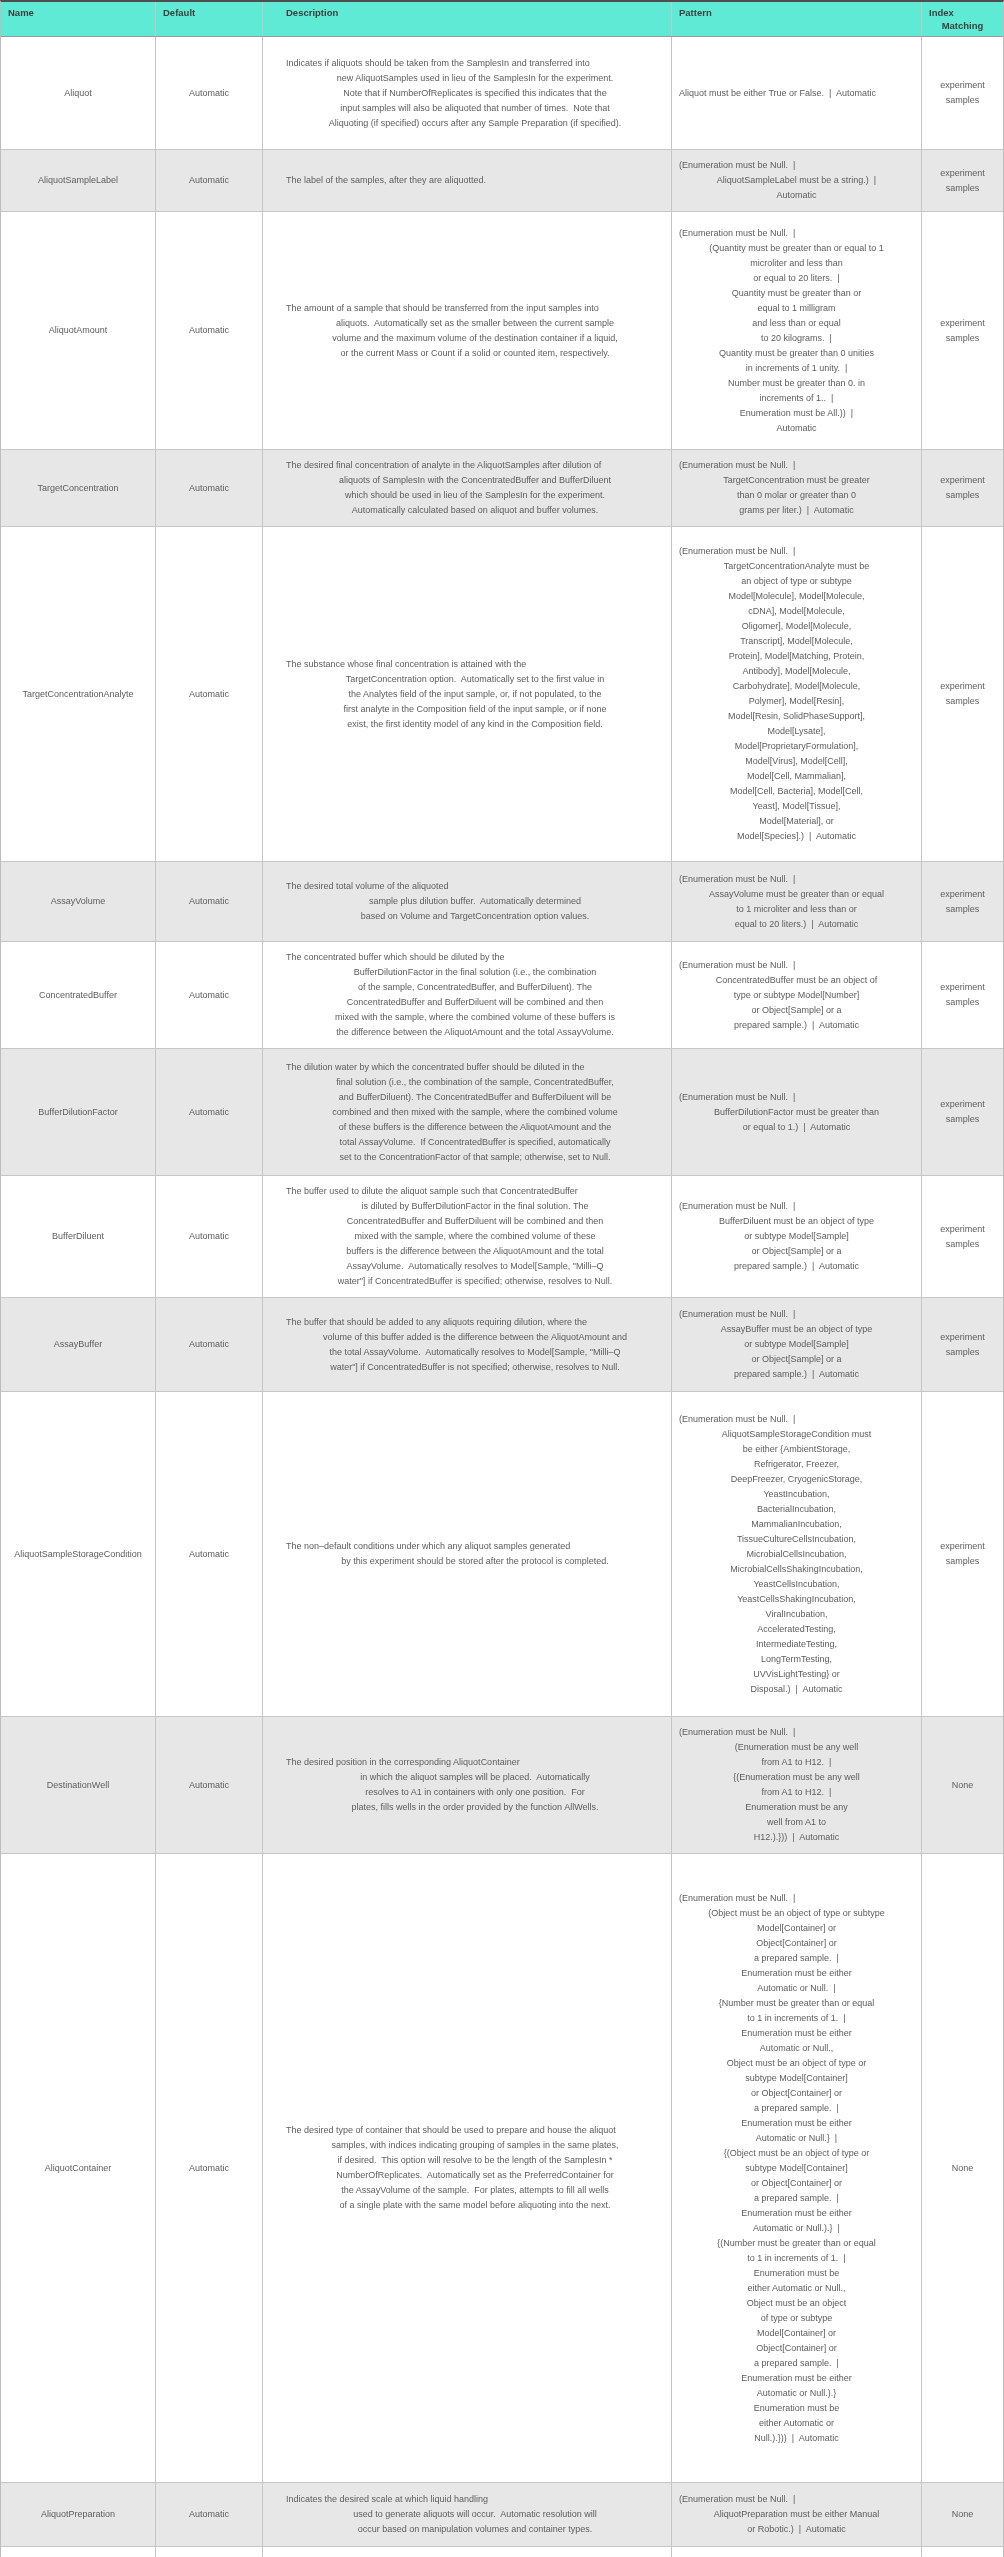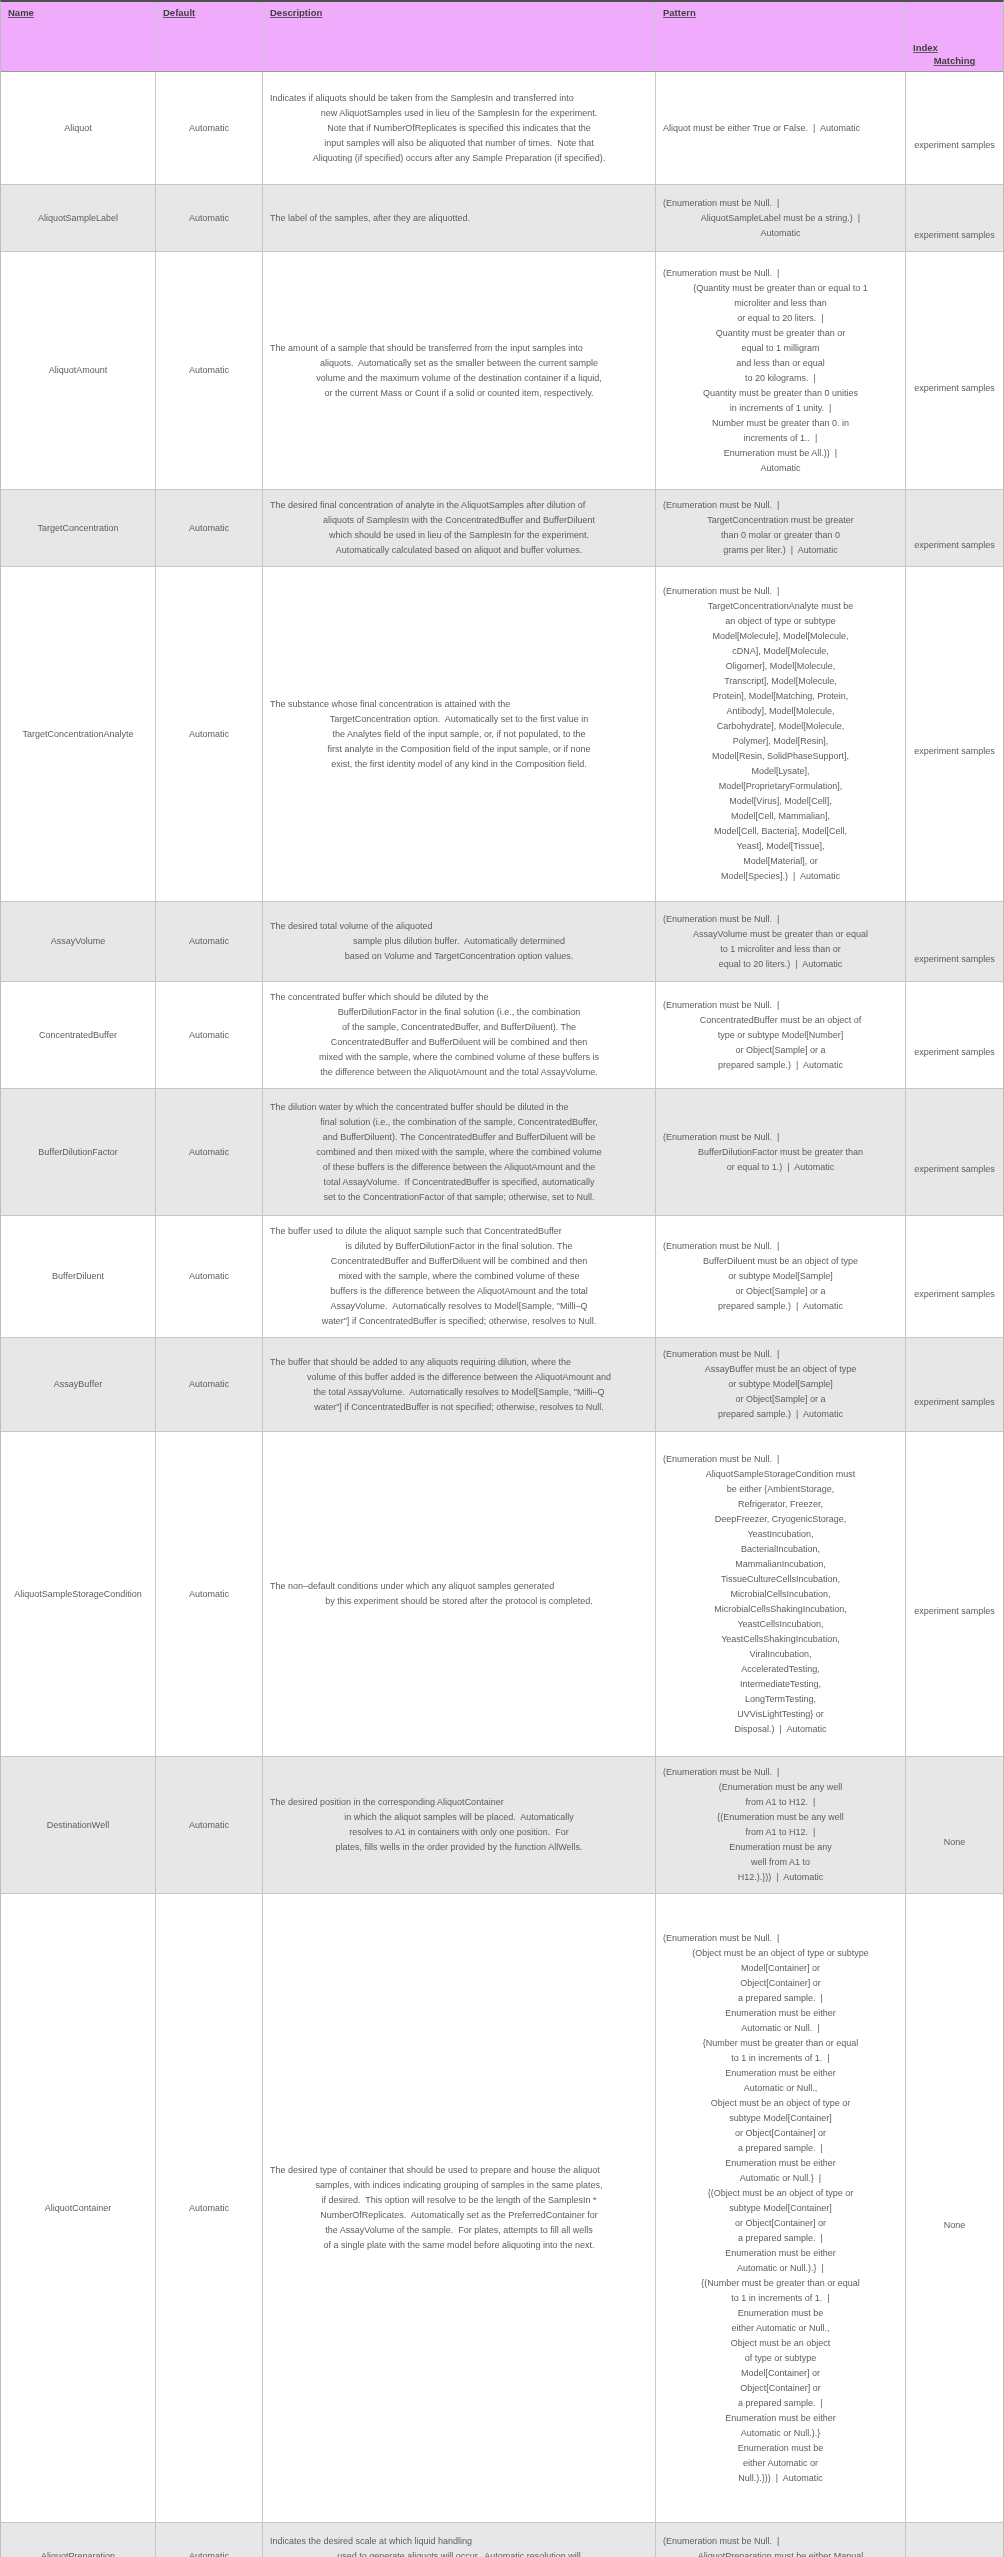--- a/index.html
+++ b/index.html
@@ -6,31 +6,31 @@
   body { width:1004px; font-family:"Liberation Sans", sans-serif; }
   .table {
     width:1004px; box-sizing:border-box;
     border-top:2px solid #4e4e4e; border-bottom:2px solid #4e4e4e;
     border-left:1px solid #bdbdbd; border-right:1px solid #bdbdbd;
     color:#5d5d5d; font-size:9px; line-height:15px;
   }
   .tr { display:flex; align-items:stretch; border-bottom:1px solid #c6c6c6; background:#ffffff; }
   .tr:last-child { border-bottom:none; }
   .tr.alt { background:#e7e7e7; }
-  .tr.thead { background:#f0abfc; border-bottom:1px solid #9a9a9a; min-height:28px;text-decoration:underline; }
+  .tr.thead { background:#5eead4; border-bottom:1px solid #9a9a9a; min-height:28px; }
   .td {
     box-sizing:border-box; display:flex; align-items:center;
     padding:8px 7px; border-right:1px solid #c6c6c6;
   }
   .td:last-child { border-right:none; }
   .col-name  { width:155px; flex:0 0 155px; }
   .col-def   { width:107px; flex:0 0 107px; }
-  .col-desc  { width:393px; flex:0 0 393px; }
+  .col-desc  { width:393px; flex:0 0 393px;margin-left:16px; }
   .col-pat   { width:250px; flex:0 0 250px; }
-  .col-idx   { width:99px;  flex:1 1 auto;margin-top:35px; }
+  .col-idx   { width:99px;  flex:1 1 auto; }
   .thead .td { font-weight:bold; color:#3f3f3f; font-size:9.5px; line-height:13px; padding:4px 7px; align-items:flex-start; }
   .cellwrap { width:100%; overflow-wrap:break-word; }
   .ln { text-align:center; white-space:pre-wrap; }
   .ln:first-child { text-align:left; }
   .name-text, .def-text, .idx-text { white-space:pre-wrap;text-align:center; }
 </style>
 </head>
 <body>
 
 <div class="table">

